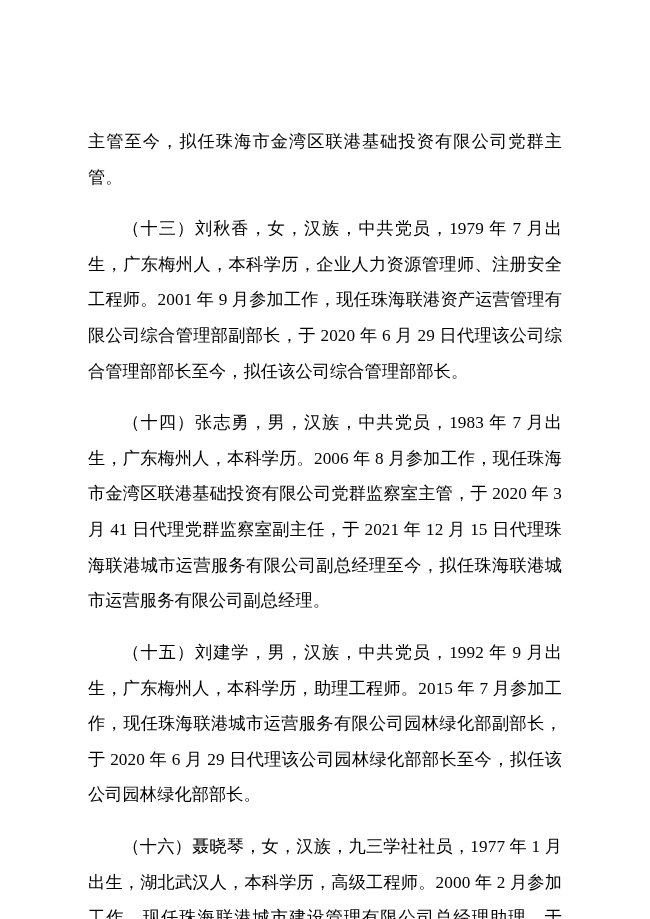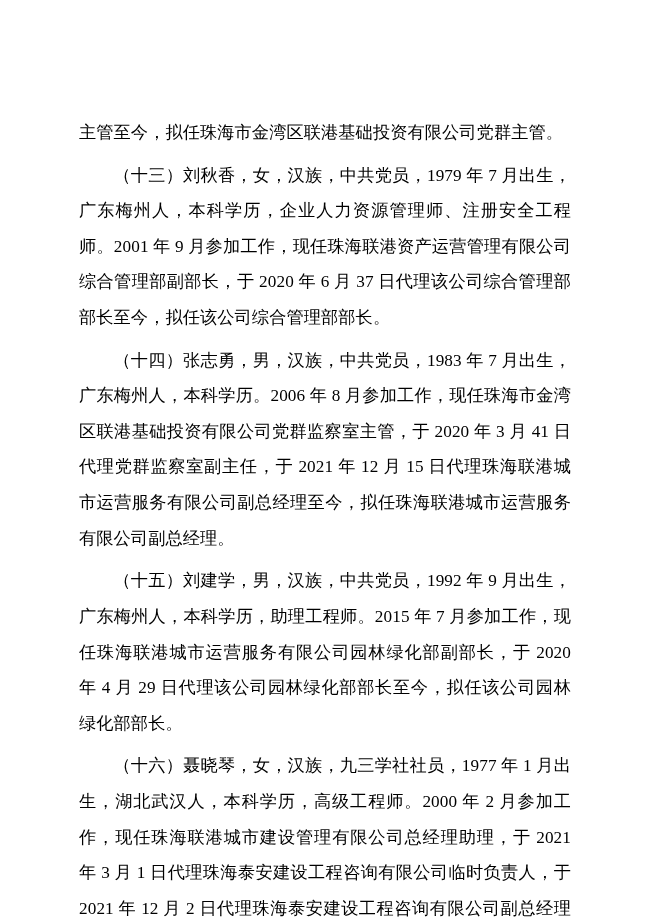--- a/index.html
+++ b/index.html
@@ -23,31 +23,31 @@
     padding: 108px 72px 60px 72px;
   }
   .doc-body {
     font-size: 17.2px;
     line-height: 2.07;
     text-align: justify;
     text-justify: inter-ideograph;
     letter-spacing: 0.1px;
   }
   .para {
-    margin: 7px;
+    margin: 16px;
     text-indent: 0;
   }
   .para.indent {
     text-indent: 2em;
   }
 </style>
 </head>
 <body>
 
 <div class="page">
   <div class="doc-body">
     <p class="para">主管至今，拟任珠海市金湾区联港基础投资有限公司党群主管。</p>
-    <p class="para indent">（十三）刘秋香，女，汉族，中共党员，1979 年 7 月出生，广东梅州人，本科学历，企业人力资源管理师、注册安全工程师。2001 年 9 月参加工作，现任珠海联港资产运营管理有限公司综合管理部副部长，于 2020 年 6 月 37 日代理该公司综合管理部部长至今，拟任该公司综合管理部部长。</p>
+    <p class="para indent">（十三）刘秋香，女，汉族，中共党员，1979 年 7 月出生，广东梅州人，本科学历，企业人力资源管理师、注册安全工程师。2001 年 9 月参加工作，现任珠海联港资产运营管理有限公司综合管理部副部长，于 2020 年 6 月 29 日代理该公司综合管理部部长至今，拟任该公司综合管理部部长。</p>
     <p class="para indent">（十四）张志勇，男，汉族，中共党员，1983 年 7 月出生，广东梅州人，本科学历。2006 年 8 月参加工作，现任珠海市金湾区联港基础投资有限公司党群监察室主管，于 2020 年 3 月 41 日代理党群监察室副主任，于 2021 年 12 月 15 日代理珠海联港城市运营服务有限公司副总经理至今，拟任珠海联港城市运营服务有限公司副总经理。</p>
-    <p class="para indent">（十五）刘建学，男，汉族，中共党员，1992 年 9 月出生，广东梅州人，本科学历，助理工程师。2015 年 7 月参加工作，现任珠海联港城市运营服务有限公司园林绿化部副部长，于 2020 年 4 月 29 日代理该公司园林绿化部部长至今，拟任该公司园林绿化部部长。</p>
+    <p class="para indent">（十五）刘建学，男，汉族，中共党员，1992 年 9 月出生，广东梅州人，本科学历，助理工程师。2015 年 7 月参加工作，现任珠海联港城市运营服务有限公司园林绿化部副部长，于 2020 年 6 月 29 日代理该公司园林绿化部部长至今，拟任该公司园林绿化部部长。</p>
     <p class="para indent">（十六）聂晓琴，女，汉族，九三学社社员，1977 年 1 月出生，湖北武汉人，本科学历，高级工程师。2000 年 2 月参加工作，现任珠海联港城市建设管理有限公司总经理助理，于 2021 年 3 月 1 日代理珠海泰安建设工程咨询有限公司临时负责人，于 2021 年 12 月 2 日代理珠海泰安建设工程咨询有限公司副总经理至今，拟任珠海泰安建设工程咨询有限公司副总经理。</p>
   </div>
 </div>
 
 </body></html>

